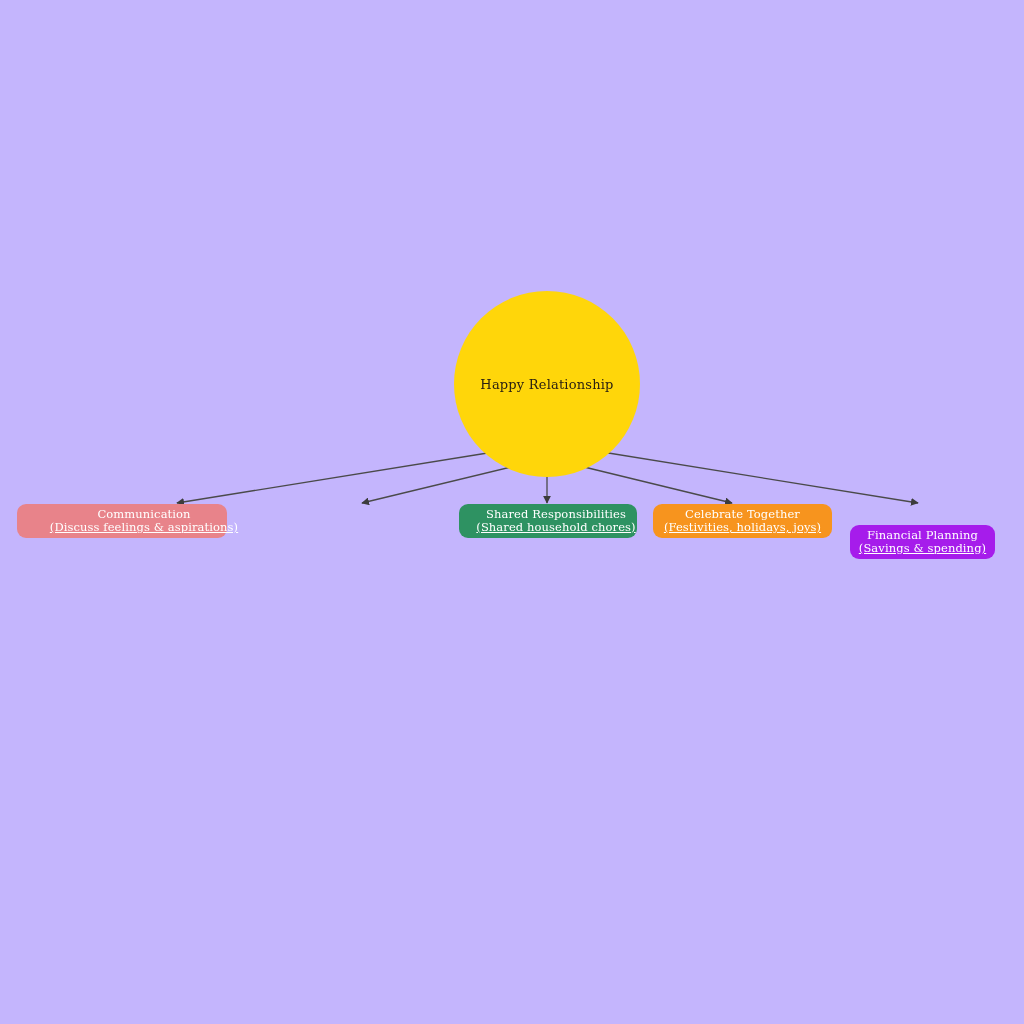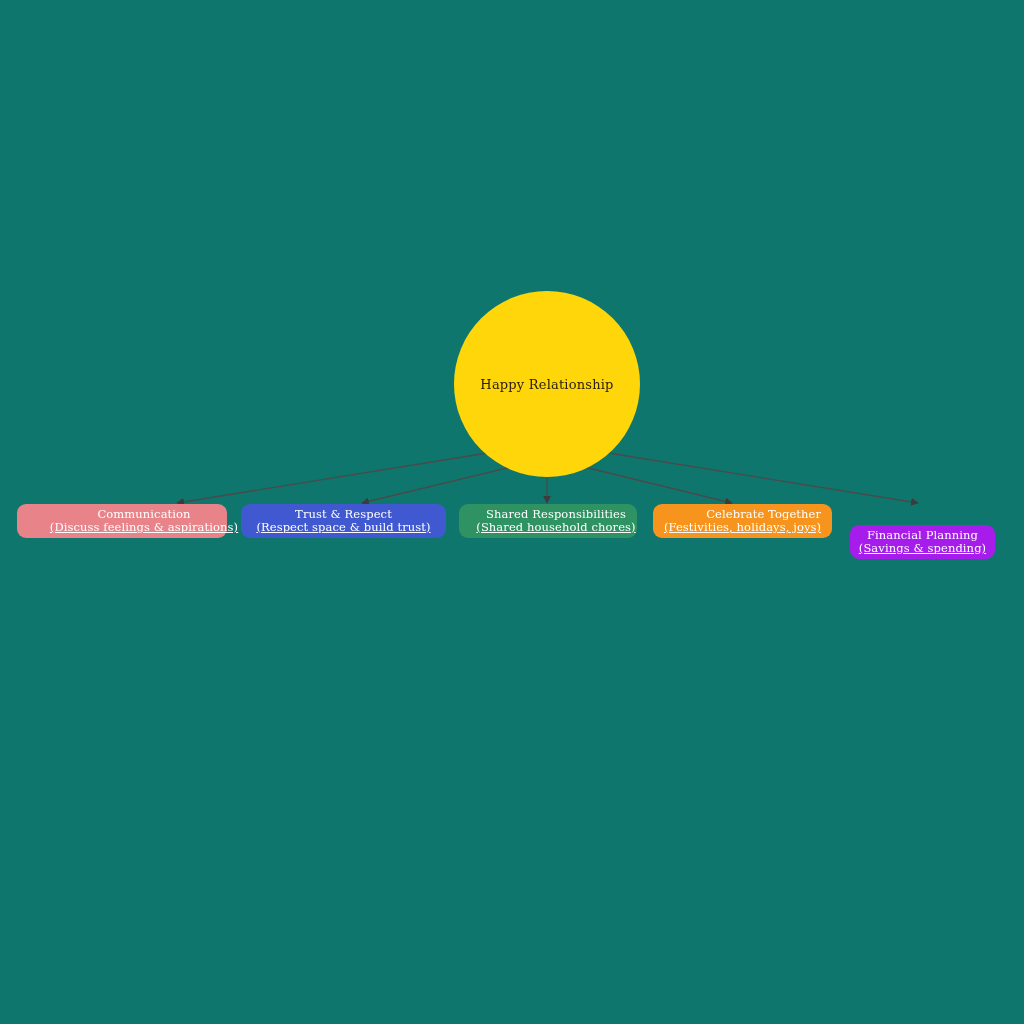--- a/index.html
+++ b/index.html
@@ -59,21 +59,21 @@
   }
   .leaf-label .sub {
     display: block;
     font-size: 11.5px;
     text-decoration: underline;
   }
 </style>
 </head>
 <body>
 
-<div id="canvas" style="background: #0f766e;">
+<div id="canvas" style="background: #c4b5fd;">
 
   <svg id="edges" viewBox="0 0 1024 1024" width="1024" height="1024" xmlns="http://www.w3.org/2000/svg">
     <defs>
       <marker id="arrow" viewBox="0 0 10 10" refX="9" refY="5" markerWidth="6" markerHeight="6" orient="auto-start-reverse">
         <path d="M 0 0 L 10 5 L 0 10 z" fill="#3c3c3c"></path>
       </marker>
     </defs>
     <line x1="500" y1="451" x2="177" y2="503" stroke="#4a4a4a" stroke-width="1.3" marker-end="url(#arrow)"></line>
     <line x1="515" y1="466" x2="362" y2="503" stroke="#4a4a4a" stroke-width="1.3" marker-end="url(#arrow)"></line>
     <line x1="547" y1="477" x2="547" y2="503" stroke="#4a4a4a" stroke-width="1.3" marker-end="url(#arrow)"></line>
@@ -85,36 +85,30 @@
     <span class="center-label" style="color: rgb(43, 33, 18);">Happy Relationship</span>
   </div>
 
   <div class="leaf-node" style="left: 17px; top: 504px; width: 210px; background: rgb(232, 131, 138);">
     <span class="leaf-label" style="color: rgb(255, 255, 255); margin-left: 44px;">
       <span>Communication</span>
       <span class="sub">(Discuss feelings &amp; aspirations)</span>
     </span>
   </div>
 
-  <div class="leaf-node" style="left: 241px; top: 504px; width: 205px; background: rgb(64, 89, 208);">
-    <span class="leaf-label" style="color: rgb(255, 255, 255);">
-      <span>Trust &amp; Respect</span>
-      <span class="sub">(Respect space &amp; build trust)</span>
-    </span>
-  </div>
 
   <div class="leaf-node" style="left: 459px; top: 504px; width: 178px; background: rgb(46, 146, 98); padding-left: 16px;">
     <span class="leaf-label" style="color: rgb(255, 255, 255);">
       <span>Shared Responsibilities</span>
       <span class="sub">(Shared household chores)</span>
     </span>
   </div>
 
   <div class="leaf-node" style="left: 653px; top: 504px; width: 179px; background: rgb(247, 148, 30);">
-    <span class="leaf-label" style="color: rgb(255, 255, 255); text-align: right;">
+    <span class="leaf-label" style="color: rgb(255, 255, 255);">
       <span>Celebrate Together</span>
       <span class="sub">(Festivities, holidays, joys)</span>
     </span>
   </div>
 
   <div class="leaf-node" style="left: 850px; top: 504px; width: 145px; background: rgb(166, 28, 235); margin-top: 21px;">
     <span class="leaf-label" style="color: rgb(255, 255, 255);">
       <span>Financial Planning</span>
       <span class="sub">(Savings &amp; spending)</span>
     </span>

